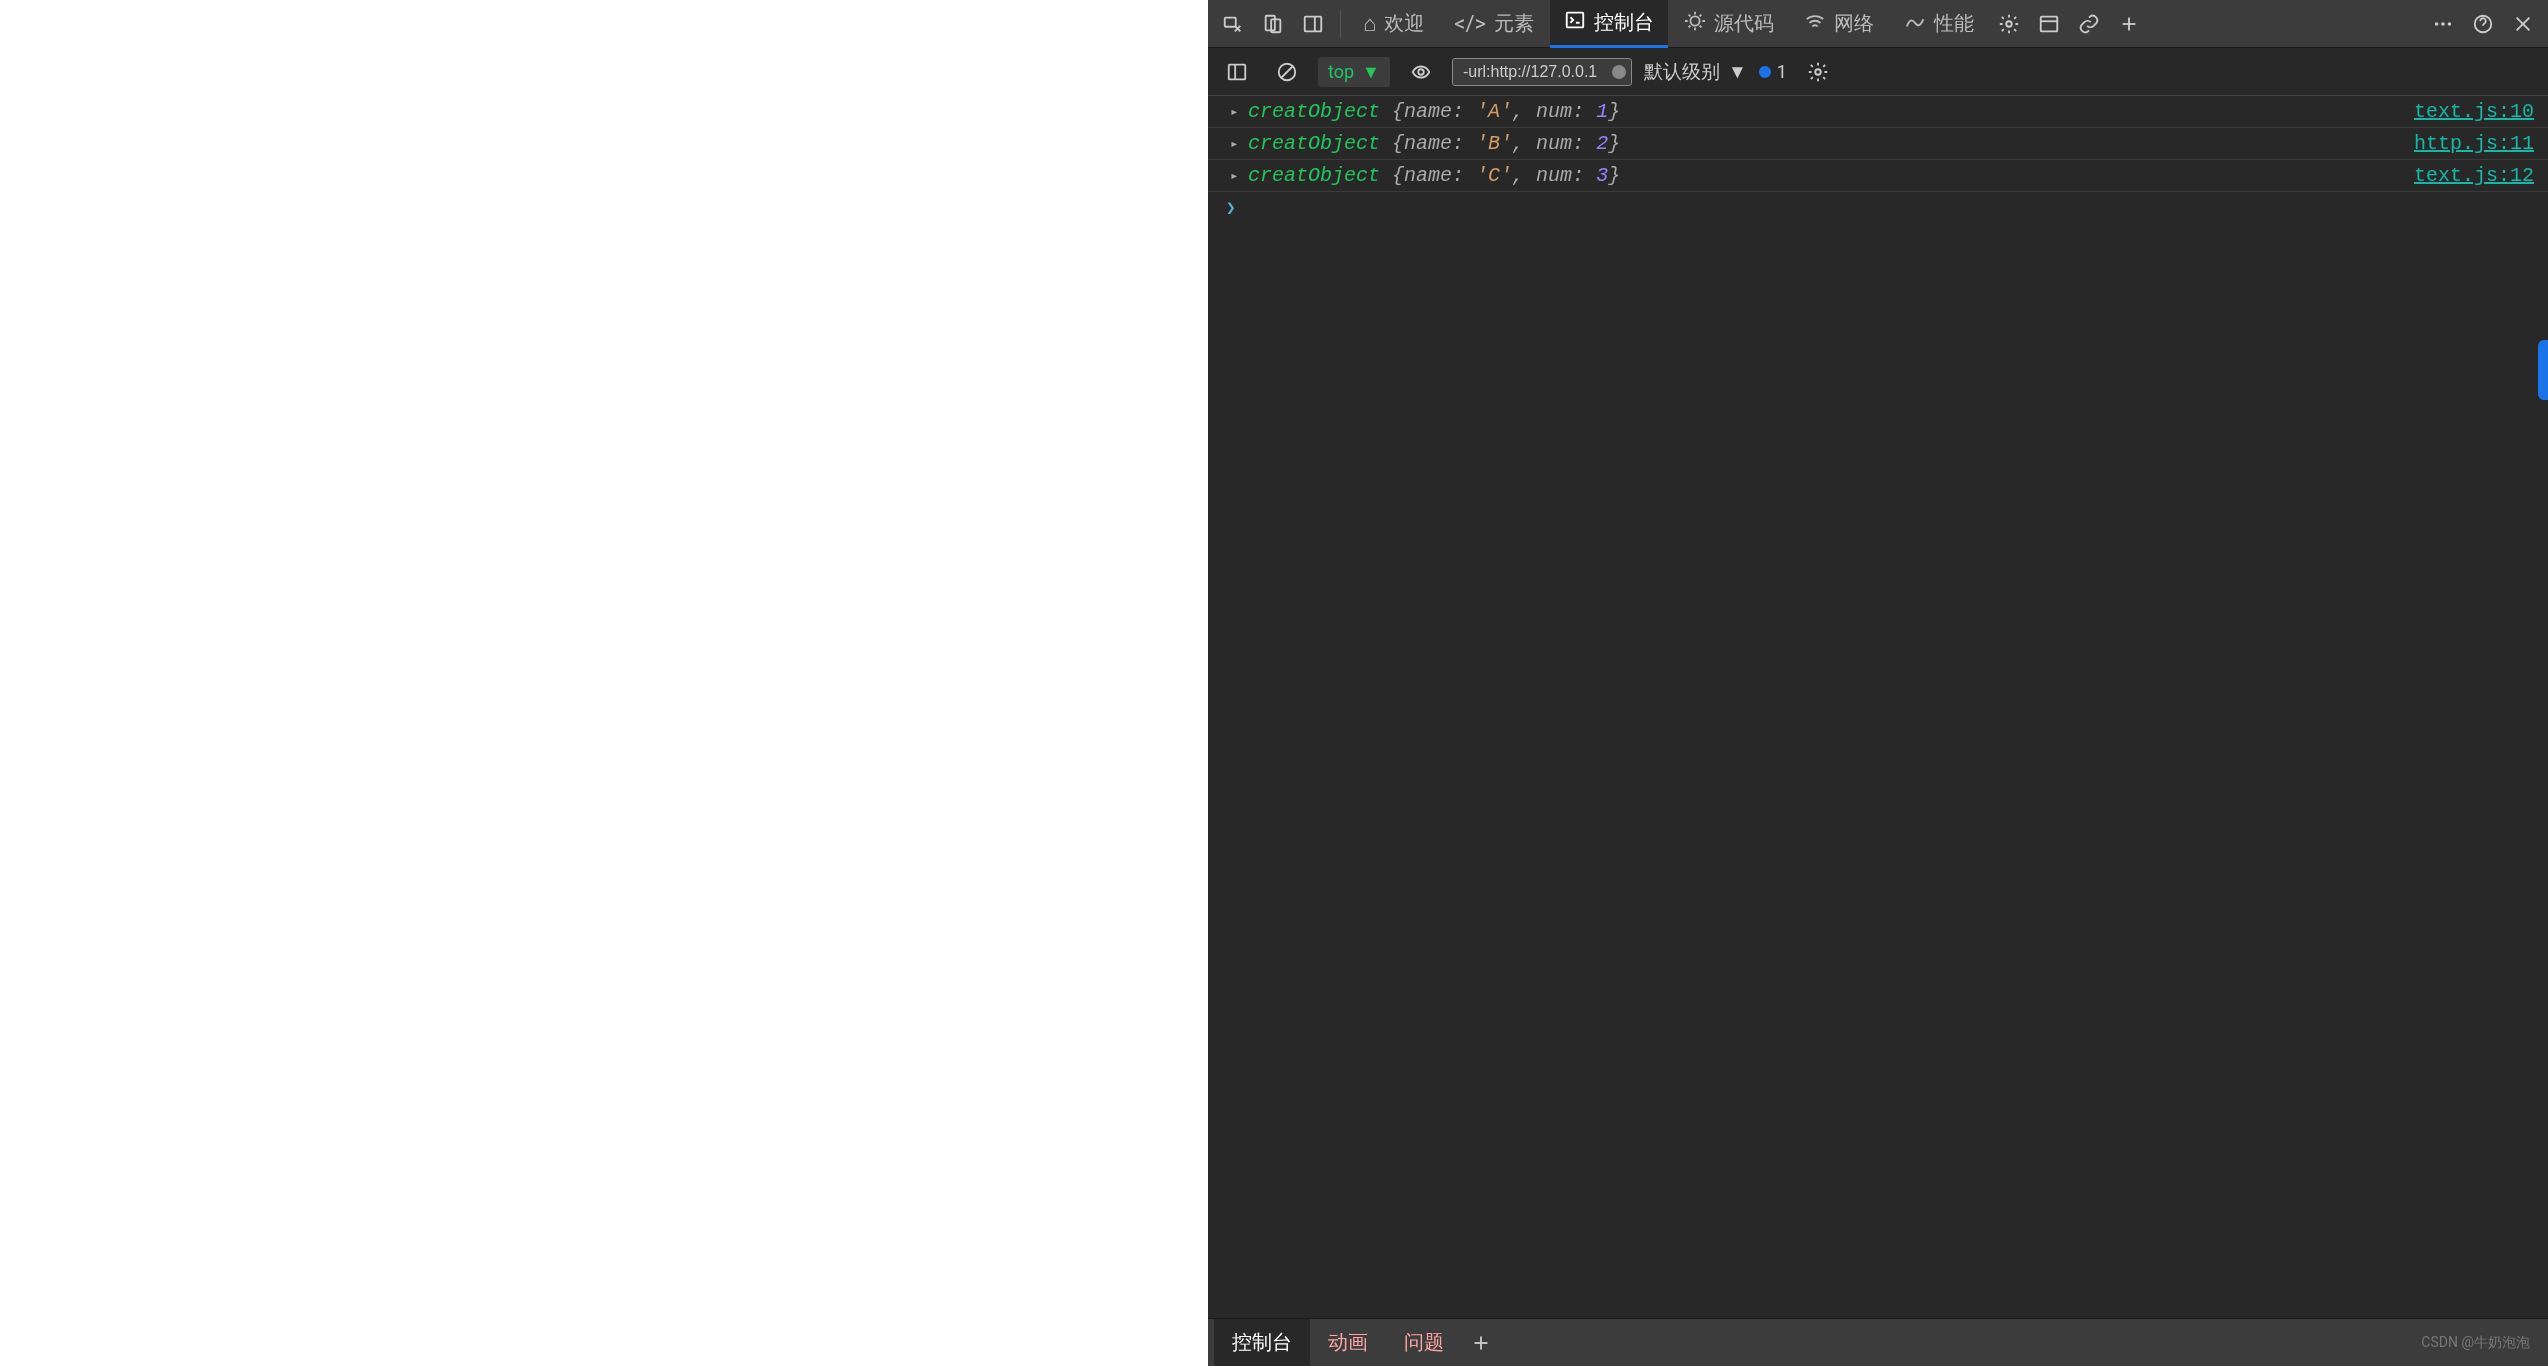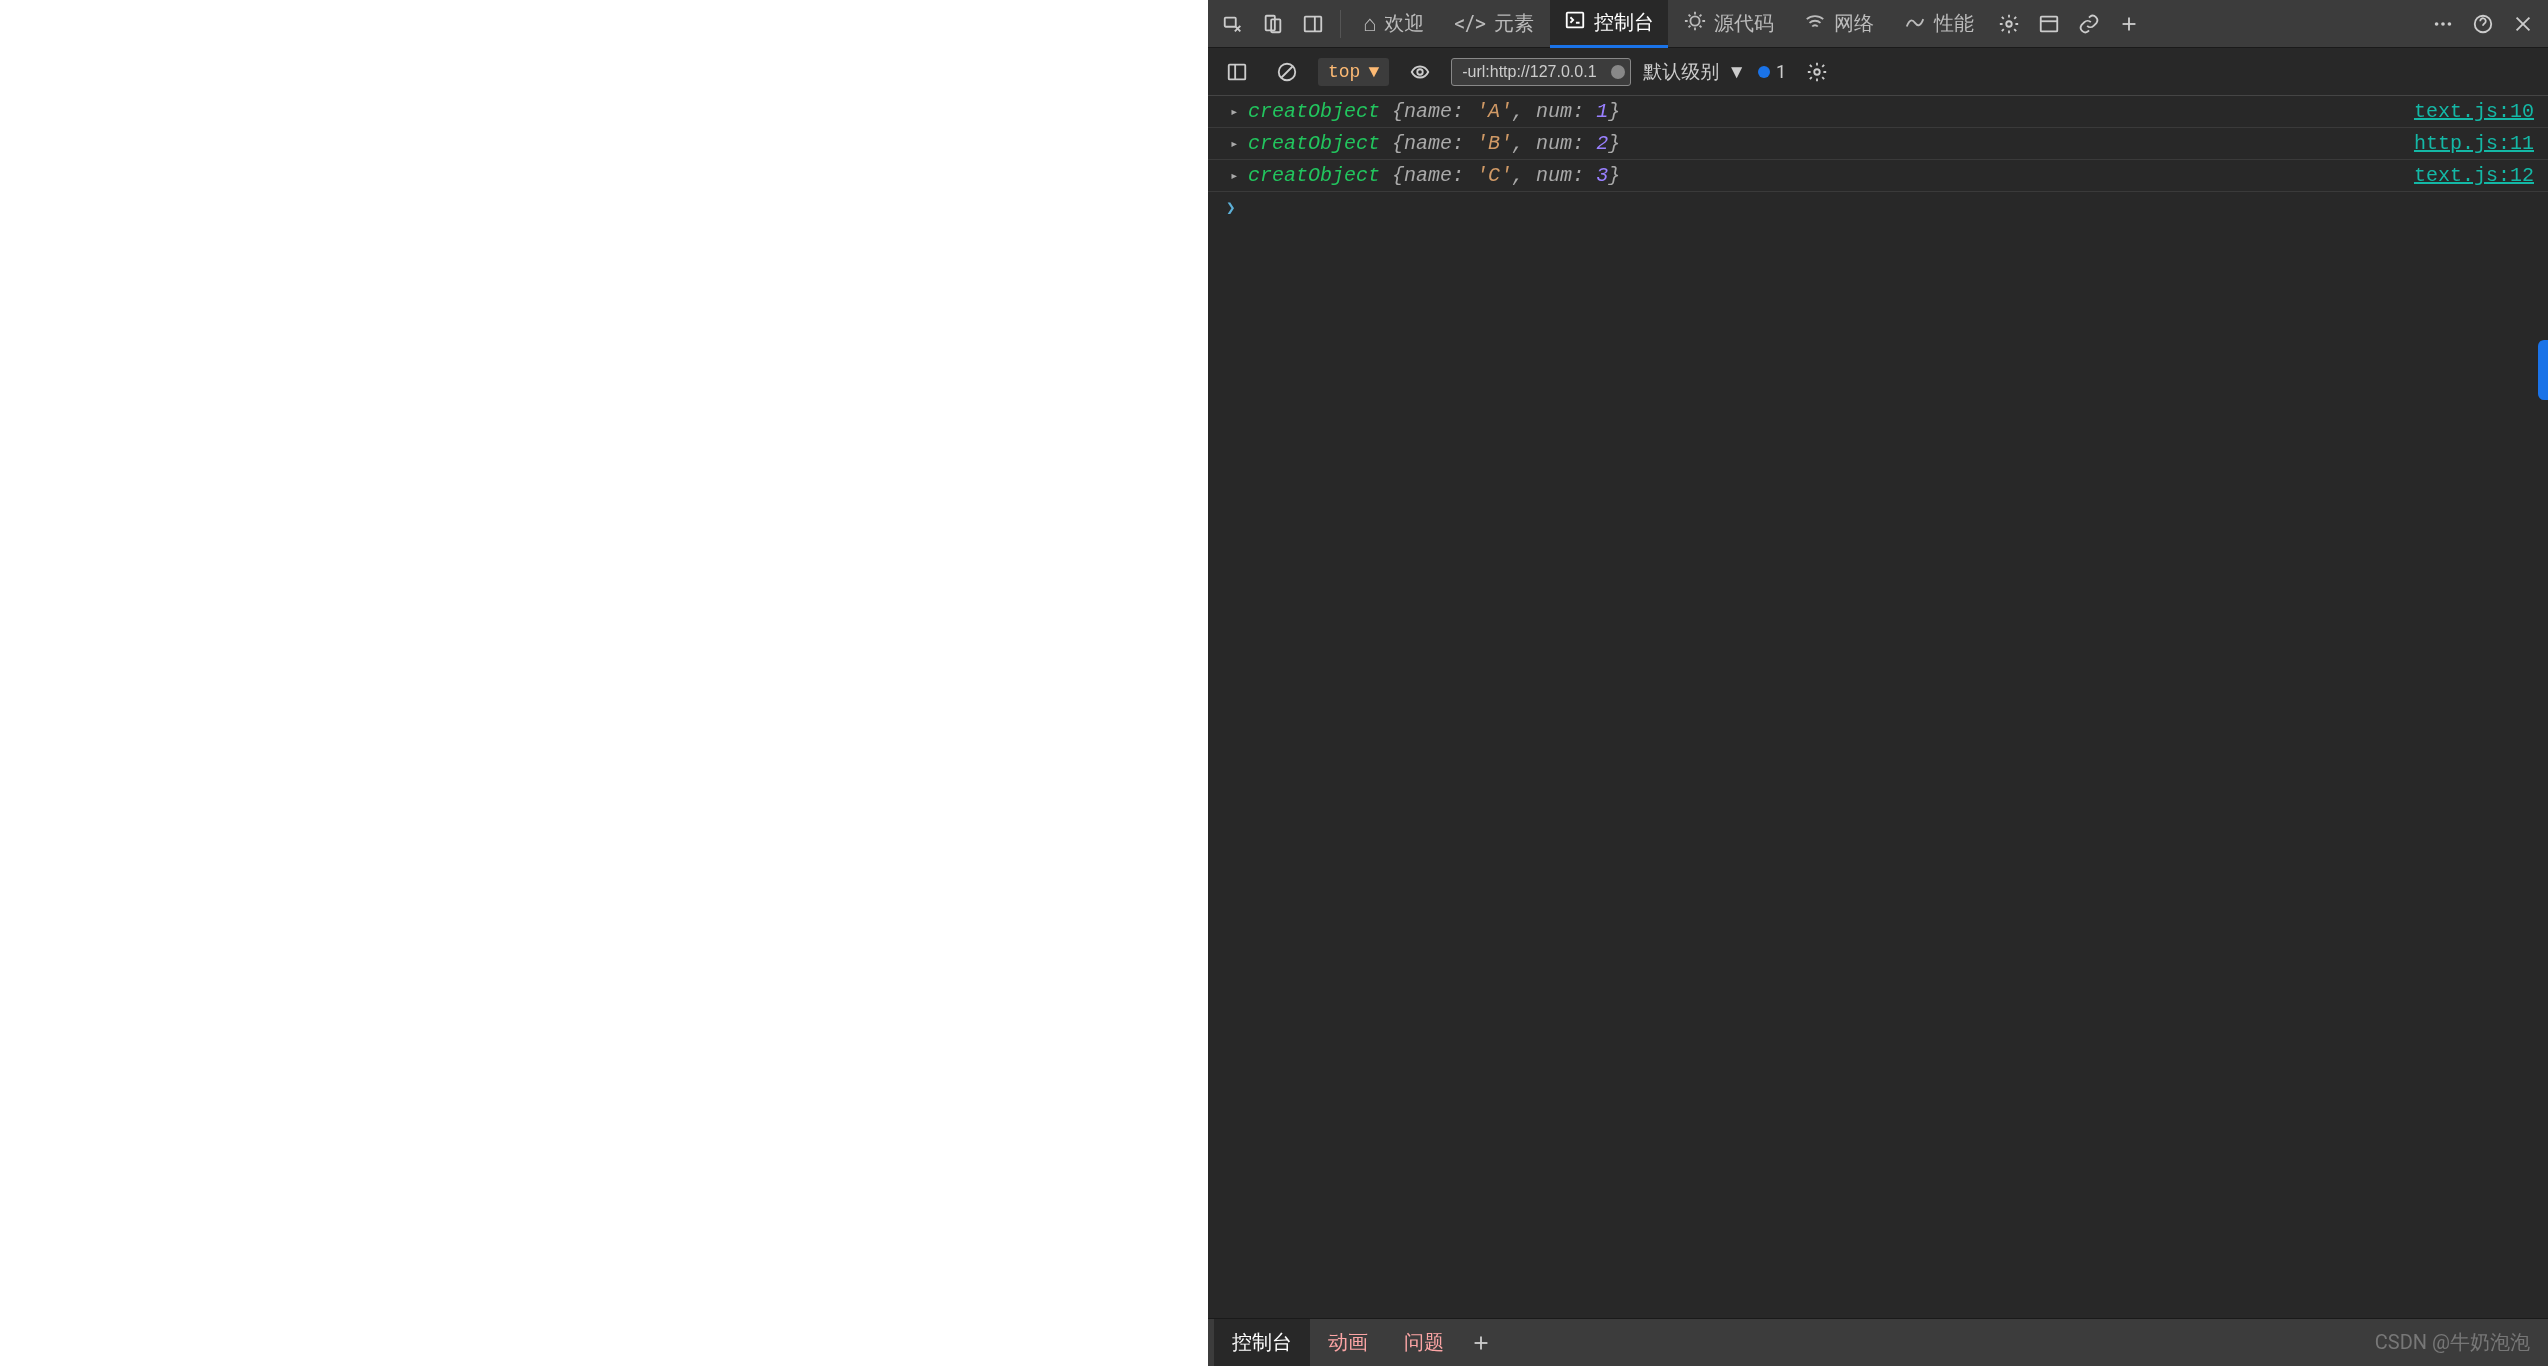--- a/index.html
+++ b/index.html
@@ -54,25 +54,24 @@
 .right-icons { margin-left: auto; display: flex; align-items: center; gap: 2px; }
 .dt-subtoolbar {
   display: flex; align-items: center;
   height: 48px;
   background: #282828;
   border-bottom: 1px solid #454545;
   padding: 0 10px;
   gap: 12px;
 }
 .context-select {
-  background: #3c3c3c; color: #fdba74;
+  background: #3c3c3c; color: #22c55e;
   padding: 4px 10px; border-radius: 3px;
   display: flex; align-items: center; gap: 8px;
   font-size: 18px;
-  font-family: Liberation Mono, monospace;
 }
 .filter-input {
   background: #3c3c3c; color: #ccc;
   border: 1px solid #888; border-radius: 3px;
   padding: 4px 10px; font-size: 16px;
   width: 180px; outline: none;
 }
 .filter-wrap { position: relative; }
 .filter-badge {
   position: absolute; right: 6px; top: 50%;
@@ -131,21 +130,21 @@
   padding: 0 6px;
 }
 .drawer-tab {
   padding: 0 18px; height: 48px;
   display: flex; align-items: center;
   font-size: 20px; color: #fca5a5; cursor: pointer;
 }
 .drawer-tab.active { background: #282828; color: #fff; }
 .drawer .right { margin-left: auto; display: flex; align-items: center; gap: 12px; padding-right: 12px; }
 .watermark {
-  color: #777; font-size: 20px;
+  color: #777; font-size: 14px;
 }
 svg { width: 22px; height: 22px; }
 .side-handle {
   position: absolute; right: 0; top: 340px;
   width: 10px; height: 60px;
   background: #1a73e8;
   border-radius: 6px 0 0 6px;
 }
 </style>
 </head>

